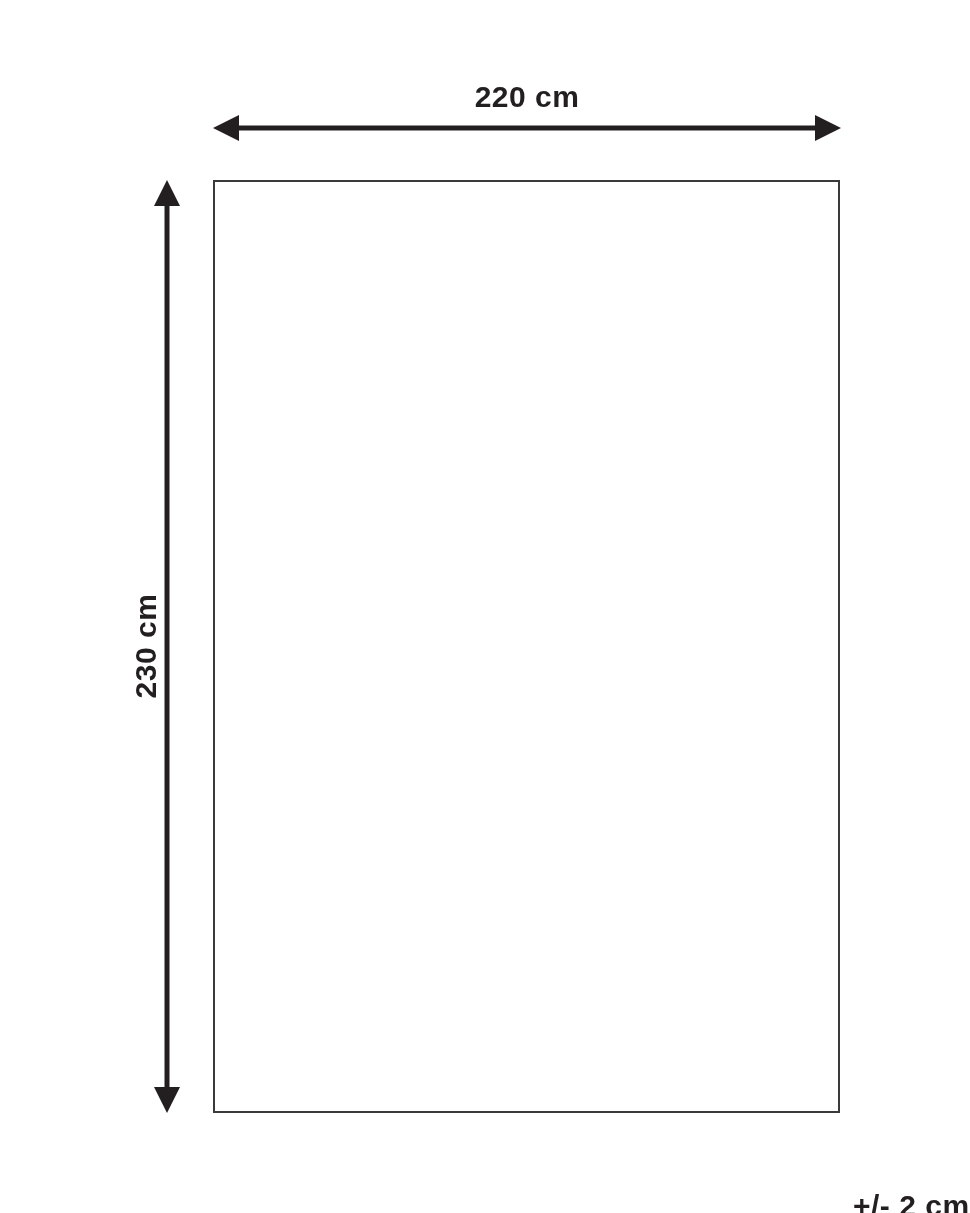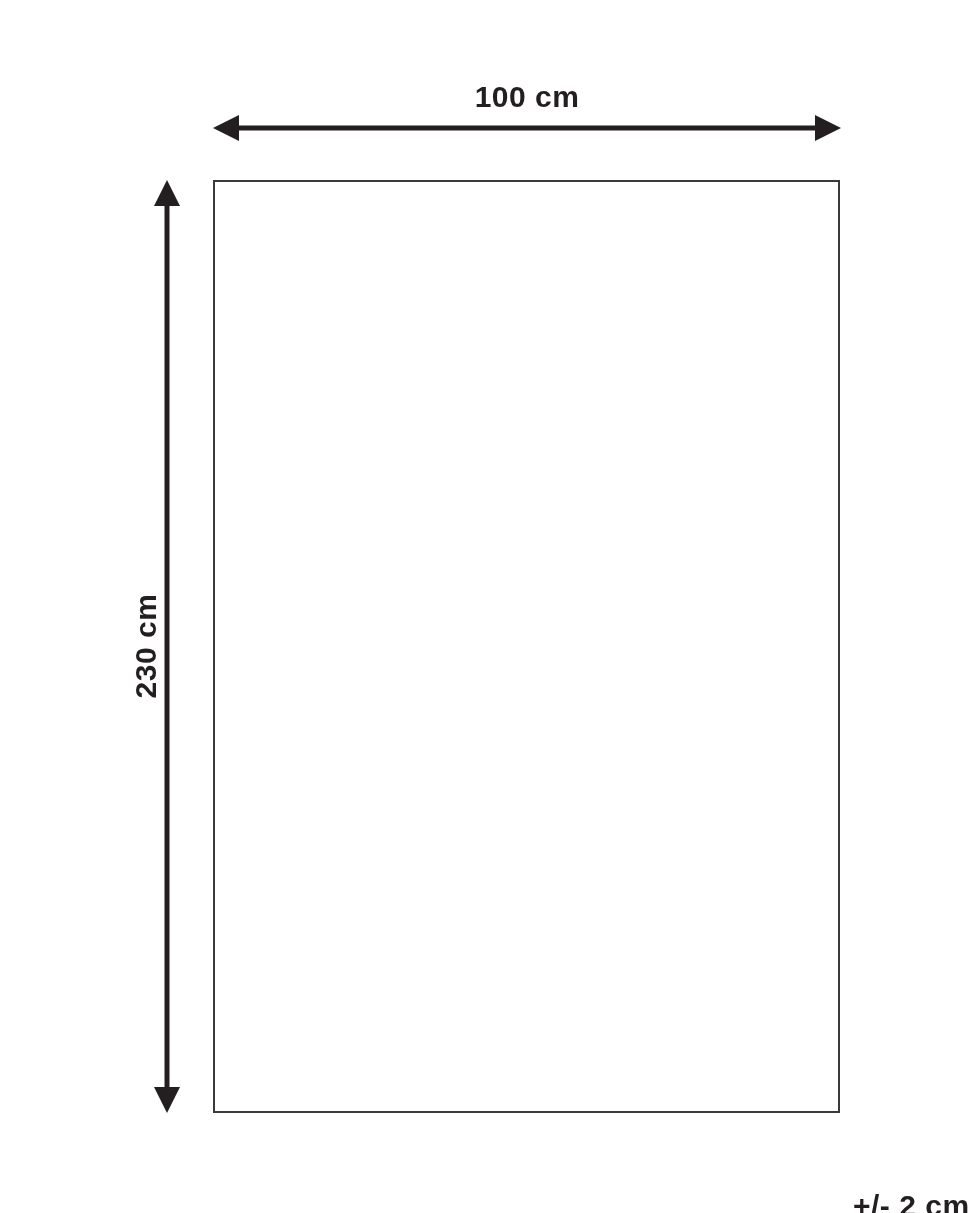--- a/index.html
+++ b/index.html
@@ -66,21 +66,21 @@
   .v-arrow {
     left: 149px;
     top: 174px;
   }
 </style>
 </head>
 <body>
 
 <div class="stage">
 
-  <div class="dim-label width-label">100 cm</div>
+  <div class="dim-label width-label">220 cm</div>
 
   <svg class="arrow-svg h-arrow" width="640" height="36" viewBox="0 0 640 36">
     <line x1="24" y1="18" x2="616" y2="18" stroke-width="5" stroke="#231f20"></line>
     <polygon points="6,18 32,5 32,31" fill="#231f20"></polygon>
     <polygon points="634,18 608,5 608,31" fill="#231f20"></polygon>
   </svg>
 
   <svg class="arrow-svg v-arrow" width="36" height="945" viewBox="0 0 36 945">
     <line x1="18" y1="24" x2="18" y2="921" stroke-width="5" stroke="#231f20"></line>
     <polygon points="18,6 5,32 31,32" fill="#231f20"></polygon>

